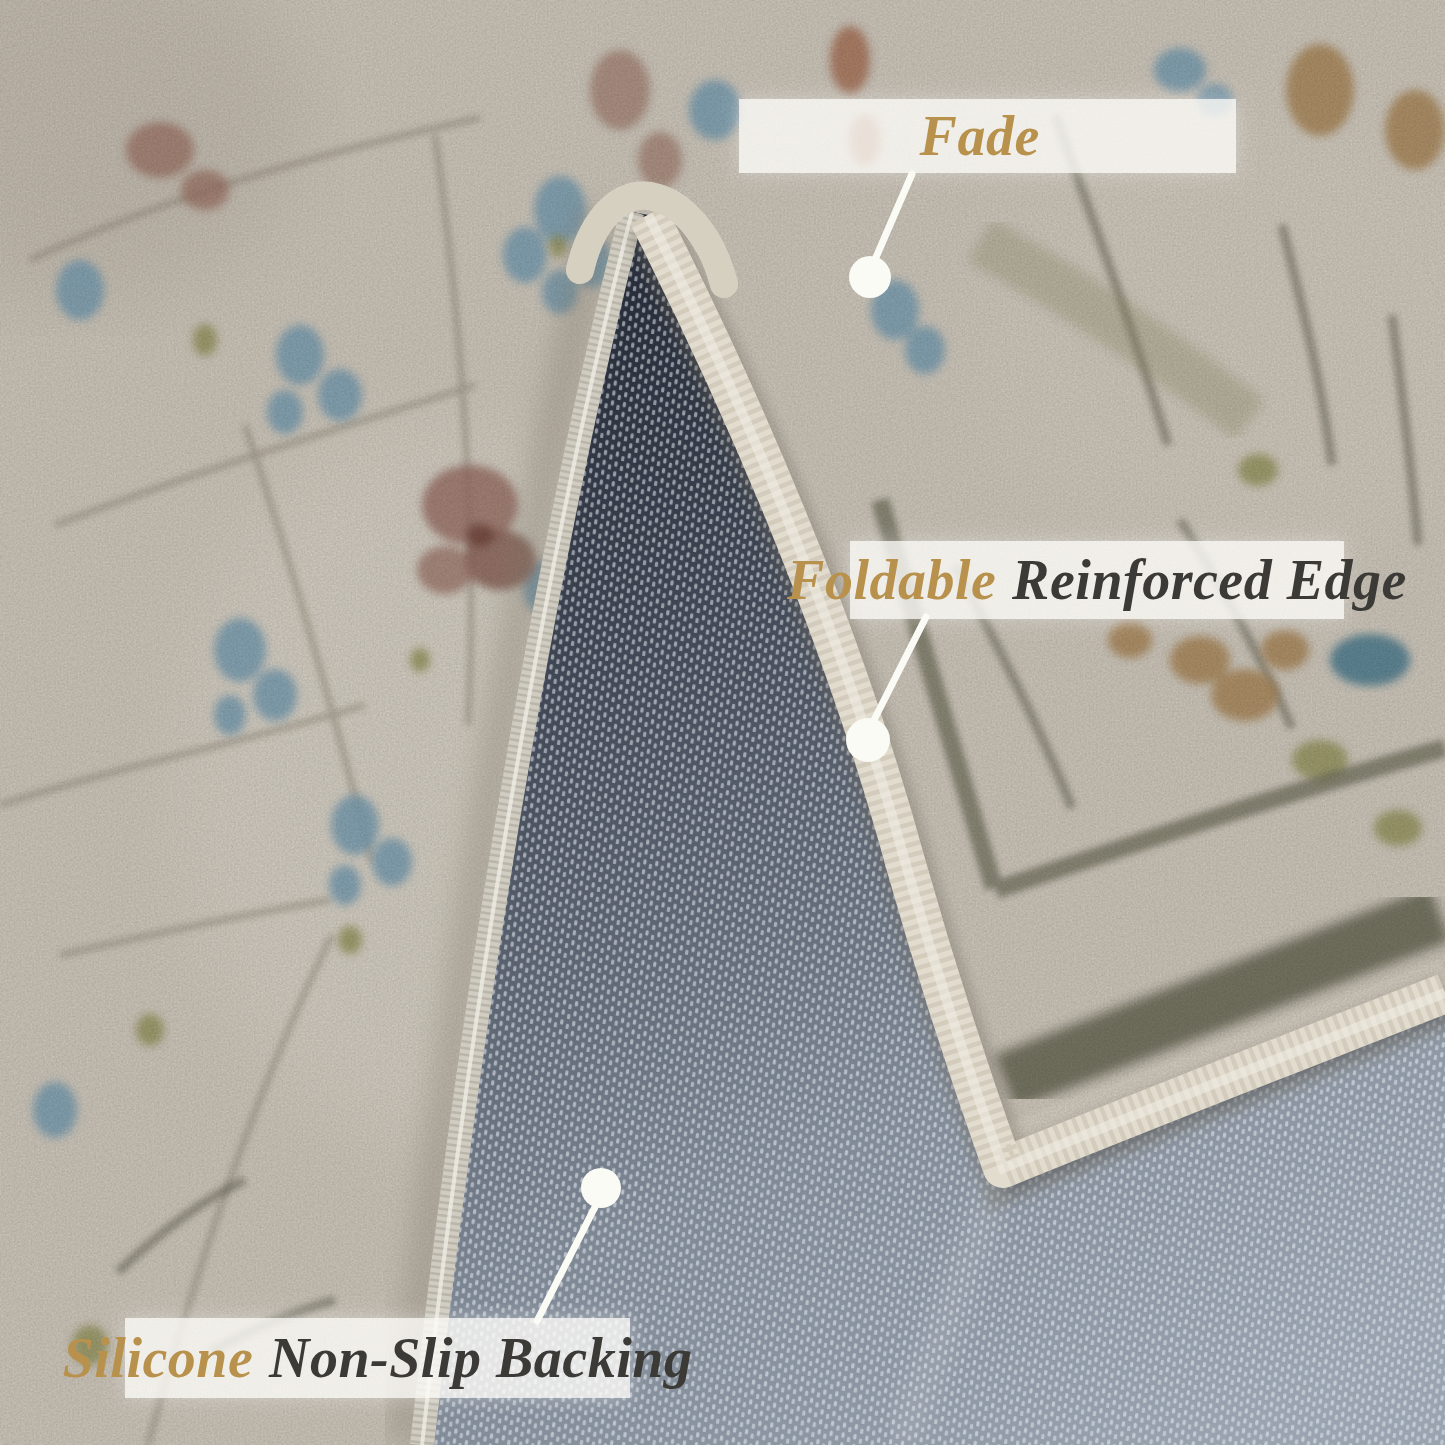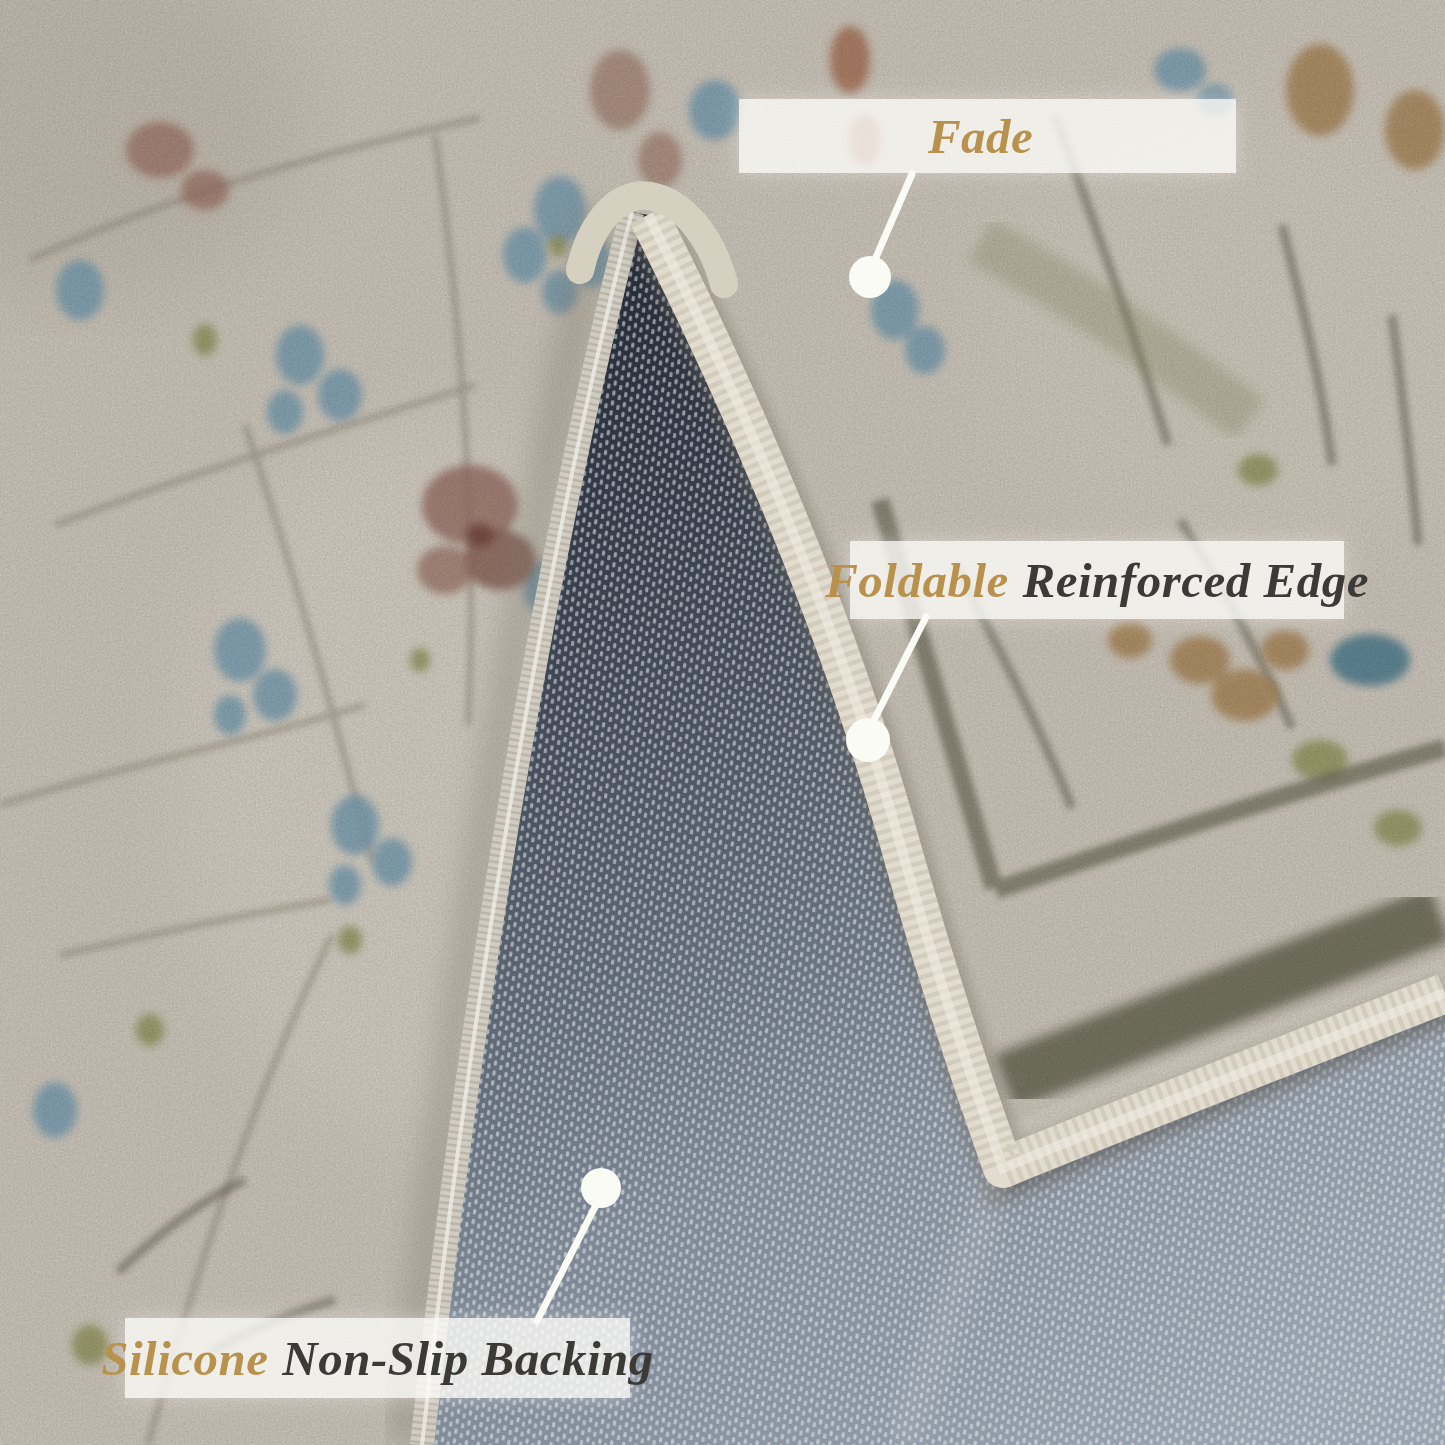--- a/index.html
+++ b/index.html
@@ -5,21 +5,21 @@
   html,body{margin:0;padding:0;background:#222;}
   .stage{
     position:relative;width:1445px;height:1445px;overflow:hidden;
     font-family:"Liberation Serif","DejaVu Serif",serif;
   }
   .stage svg{position:absolute;left:0;top:0;display:block;}
   .callout{
     position:absolute;display:flex;align-items:center;justify-content:center;
     background:rgba(252,251,247,0.80);
     white-space:nowrap;
-    font-style:italic;font-weight:700;font-size:49px;letter-spacing:0.5px;
+    font-style:italic;font-weight:700;font-size:56px;letter-spacing:0.5px;
     color:#3b3a36;
     box-shadow:0 0 18px rgba(255,255,255,0.35);
   }
   .callout .hl{color:#b8914d;margin-right:0.28em;}
   #callout-fade    {left:739px;top:99px;  width:497px;height:74px;}
   #callout-foldable{left:850px;top:541px; width:494px;height:78px;}
   #callout-silicone{left:125px;top:1318px;width:505px;height:80px;}
 </style>
 </head>
 <body>

